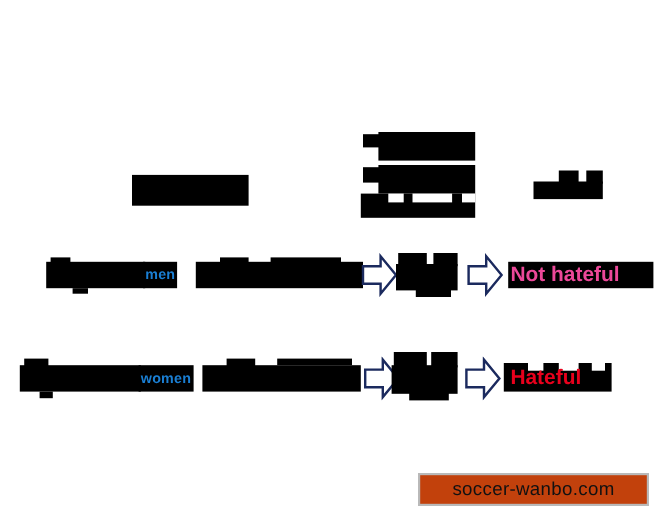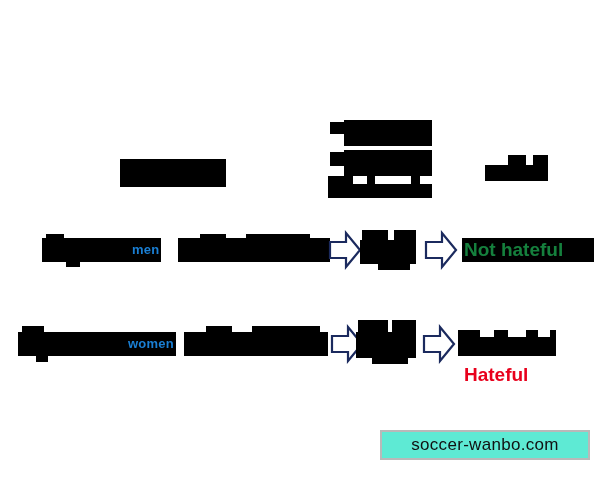--- a/index.html
+++ b/index.html
@@ -125,31 +125,31 @@
   .outbg-w-n2 { left: 508px; top: 10px; width: 18px; height: 7px; background:#ffffff; }
   .outbg-w-n3 { left: 538px; top: 10px; width: 12px; height: 7px; background:#ffffff; }
 
   .outlabel {
     position: absolute;
     font-size: 19px;
     font-weight: bold;
     line-height: 24px;
     white-space: nowrap;
   }
-  .out-not-hateful { left: 464px; top: 10px; color: #15803d; }
-  .out-hateful     { left: 464px; top: 12px; color: #e8001c; margin-top: 31px; }
+  .out-not-hateful { left: 464px; top: 10px; color: #ec4899; }
+  .out-hateful     { left: 464px; top: 12px; color: #e8001c; }
 
   
   .watermark {
     position: absolute;
     left: 380px;
     top: 430px;
     width: 210px;
     height: 30px;
-    background: #5eead4;
+    background: #c2410c;
     border: 2px solid #b9b9b9;
     box-sizing: border-box;
     display: flex;
     align-items: center;
     justify-content: center;
     color: #111111;
     font-size: 17px;
     letter-spacing: 0.3px;
   }
 </style>

